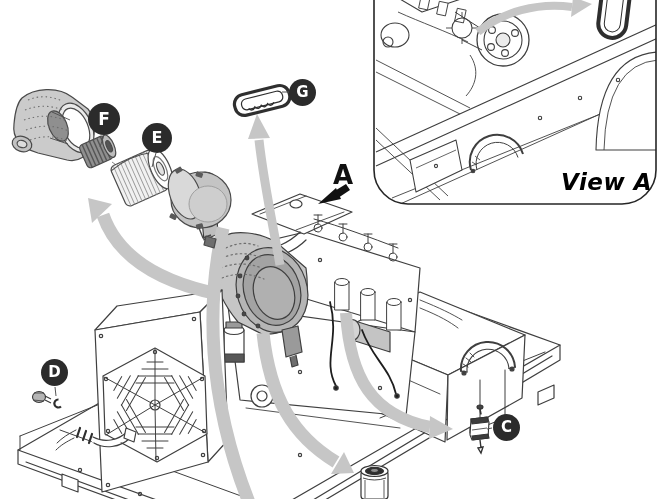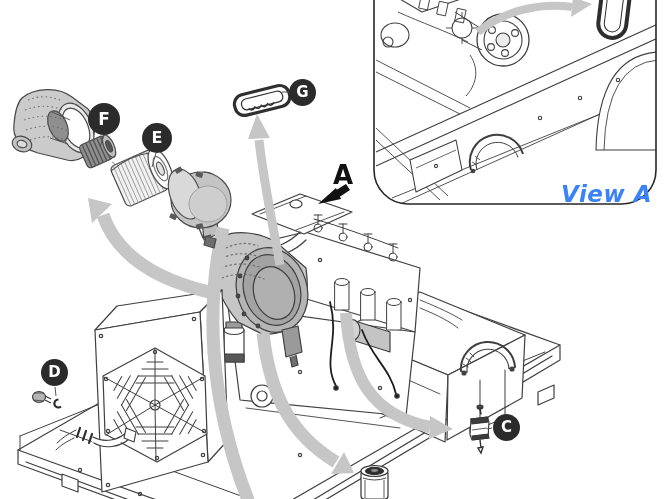--- a/index.html
+++ b/index.html
@@ -14,21 +14,21 @@
     font-weight:bold;line-height:1;user-select:none;
   }
   .badge.big{width:32px;height:32px;font-size:17px;}
   .badge.mid{width:30px;height:30px;font-size:16px;}
   .badge.sml{width:27px;height:27px;font-size:15px;}
   .marker-a{
     position:absolute;left:333px;top:160px;font-size:26px;font-weight:bold;color:#111;
   }
   .view-a{
     position:absolute;left:556px;top:169px;width:96px;text-align:right;
-    font-size:23px;font-weight:bold;font-style:italic;color:#3b82f6;letter-spacing:.5px;margin-top:12px;
+    font-size:23px;font-weight:bold;font-style:italic;color:#000000;letter-spacing:.5px;
   }
 </style>
 </head>
 <body>
 
 <div class="stage">
 <svg width="666" height="499" viewBox="0 0 666 499">
 
   <g stroke="#3f3f3f" stroke-width="1.2" fill="none" stroke-linejoin="round" stroke-linecap="round">
 

